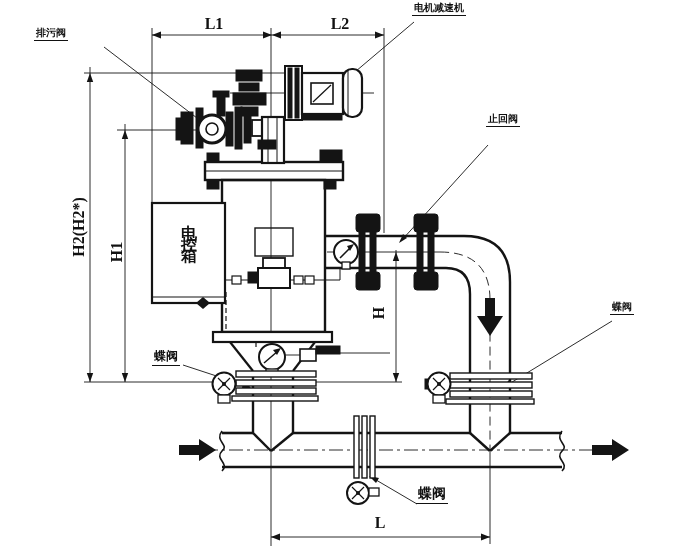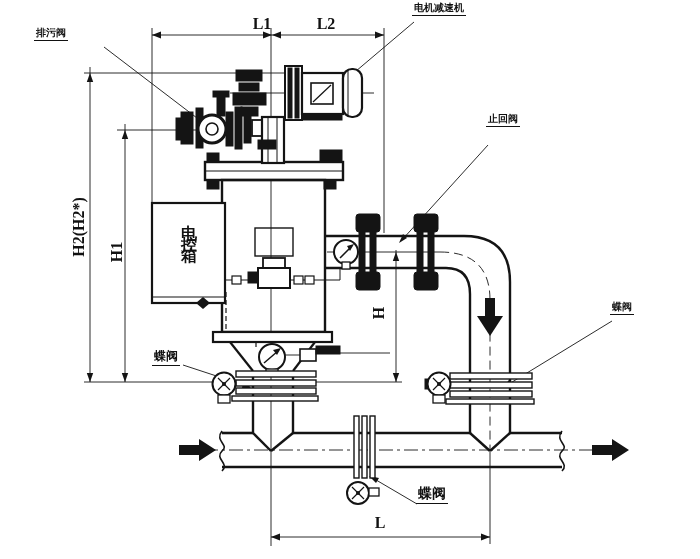--- a/index.html
+++ b/index.html
@@ -248,19 +248,19 @@
 </svg>
 
   <div class="lbl" style="left:34px;top:27px;">排污阀</div>
   <div class="lbl" style="left:412px;top:2px;">电机减速机</div>
   <div class="lbl" style="left:486px;top:113px;">止回阀</div>
   <div class="lbl" style="left:610px;top:301px;">蝶阀</div>
   <div class="lbl small" style="left:152px;top:350px;">蝶阀</div>
   <div class="lbl mid" style="left:416px;top:486px;">蝶阀</div>
   <div class="vtext" style="left:178px;top:212px;">电控箱</div>
 
-  <div class="dim" style="left:214px;top:24px;margin-left:48px;">L1</div>
-  <div class="dim" style="left:326px;top:24px;">L2</div>
+  <div class="dim" style="left:214px;top:24px;">L1</div>
+  <div class="dim" style="left:340px;top:24px;">L2</div>
   <div class="dim" style="left:380px;top:523px;">L</div>
   <div class="dim rot" style="left:79px;top:227px;">H2(H2*)</div>
   <div class="dim rot" style="left:117px;top:252px;">H1</div>
   <div class="dim rot" style="left:379px;top:313px;">H</div>
 </div>
 
 </body></html>

